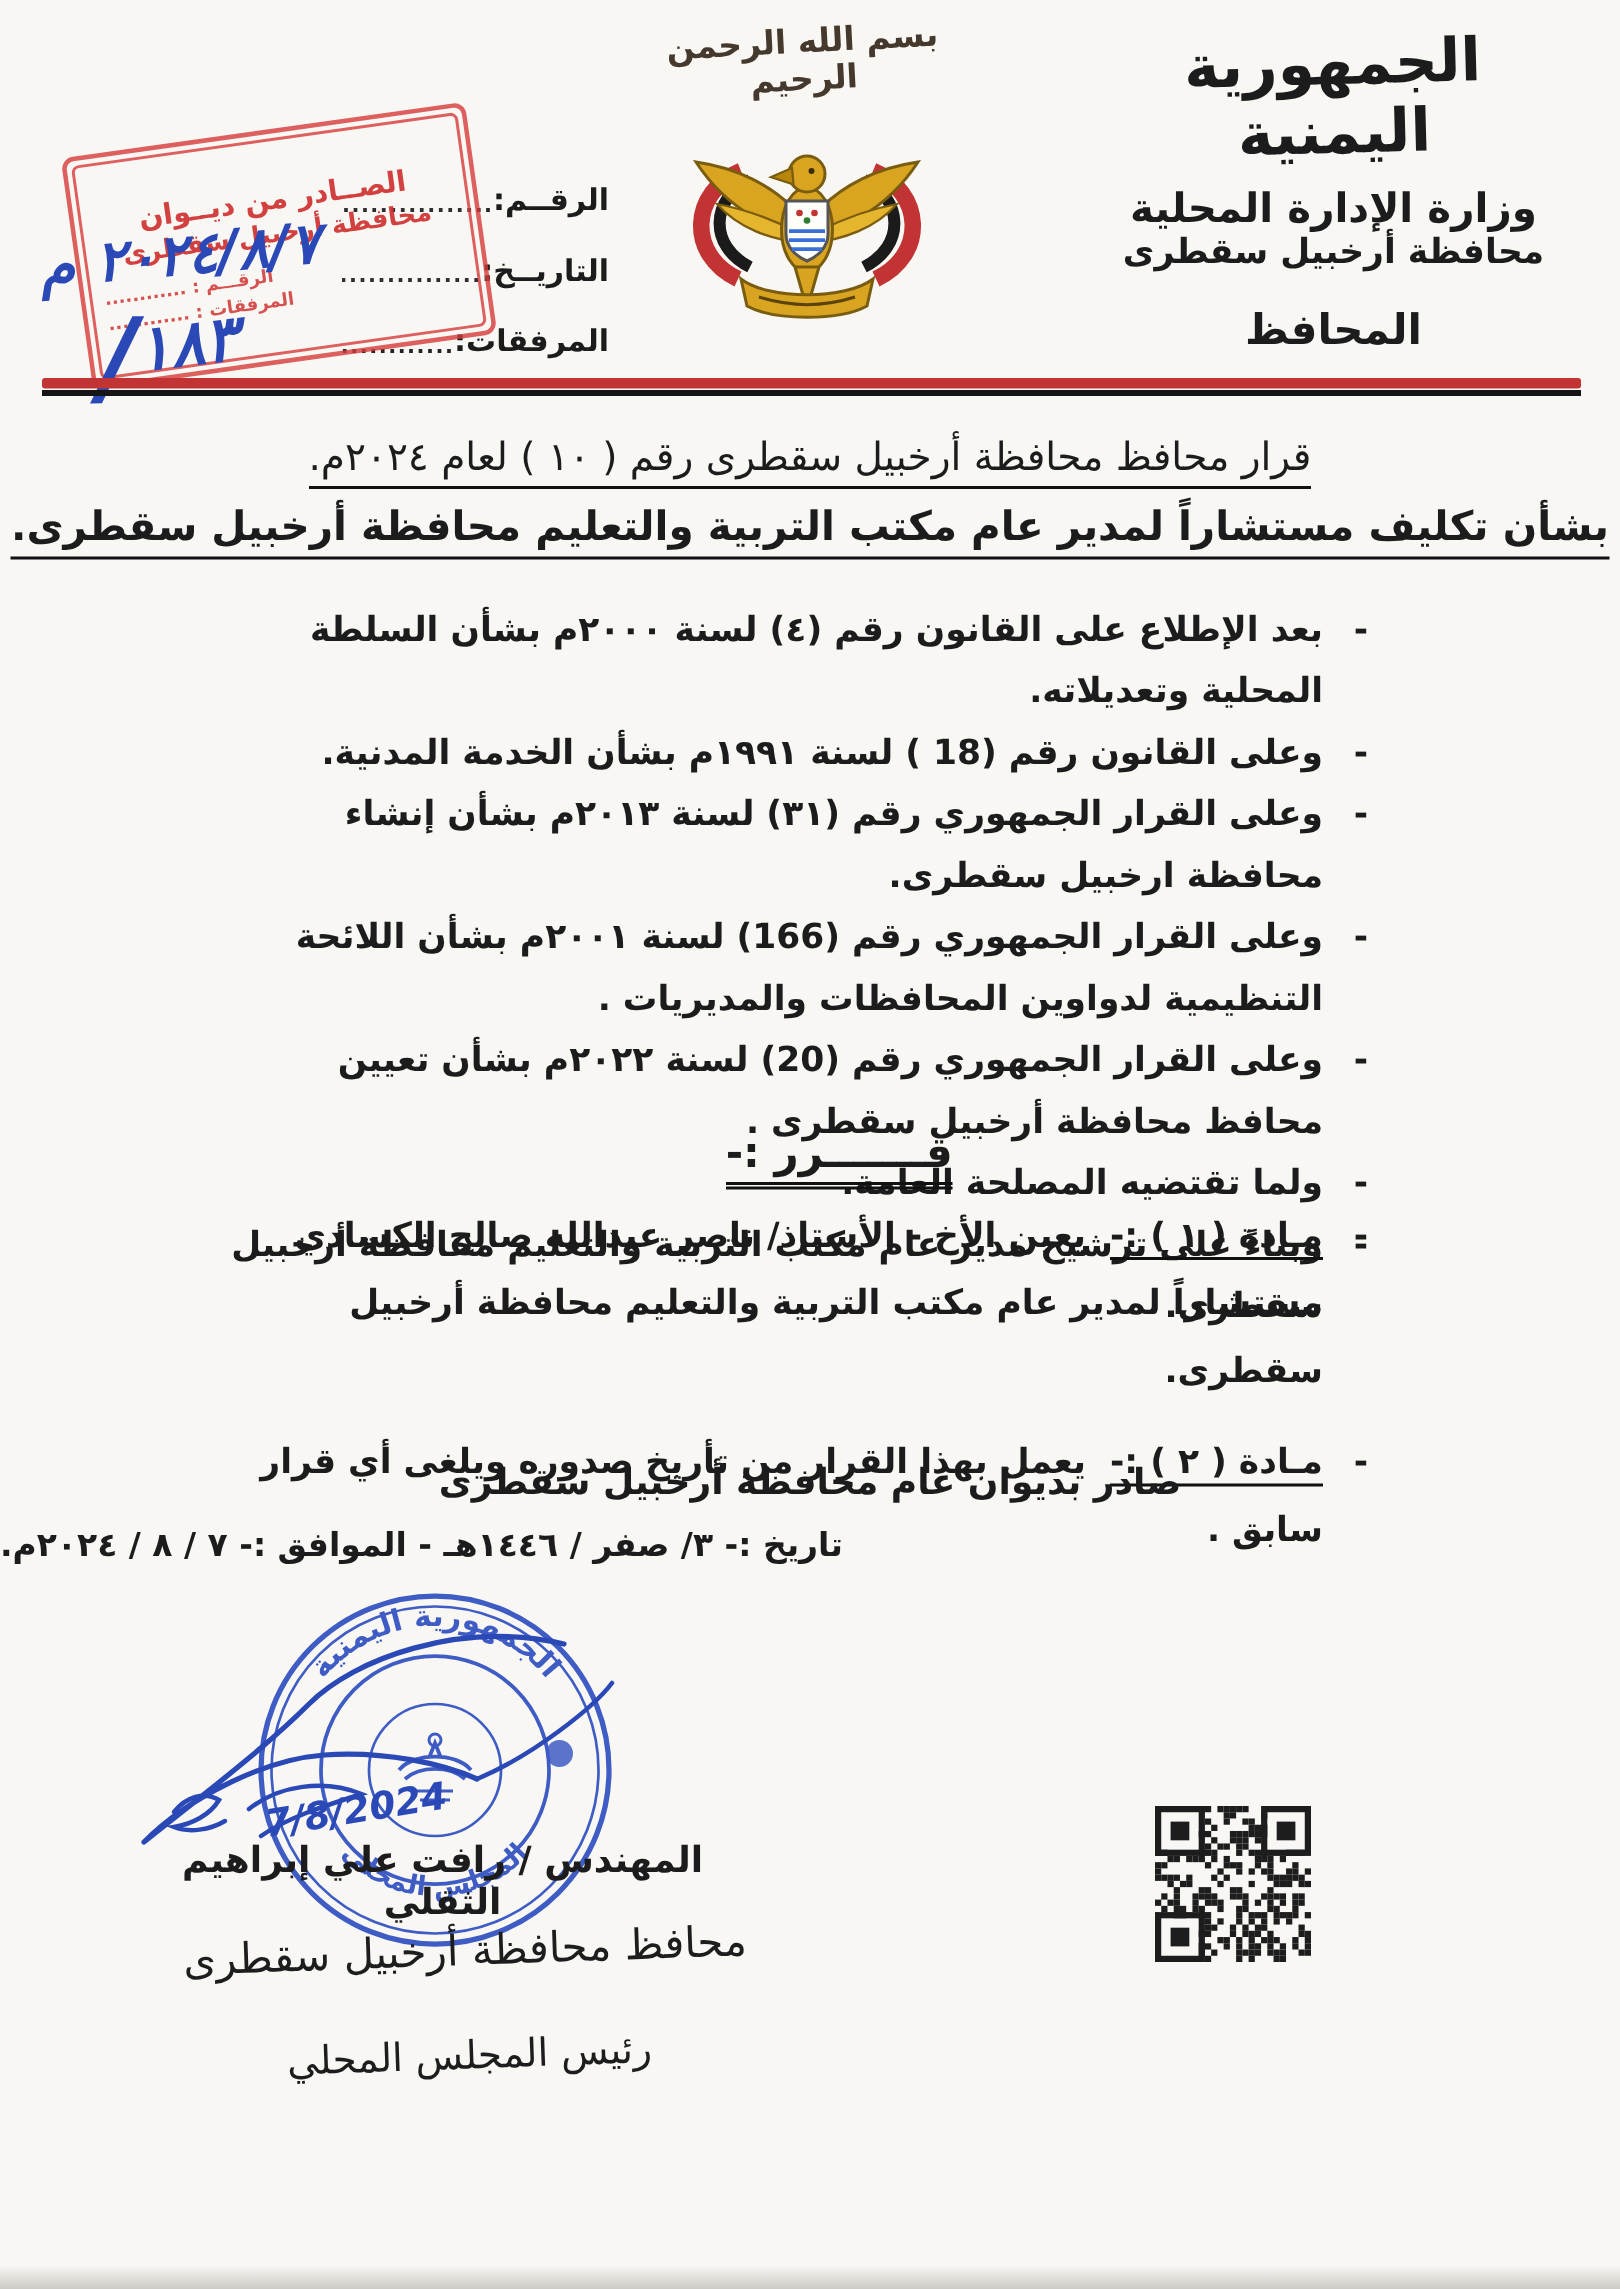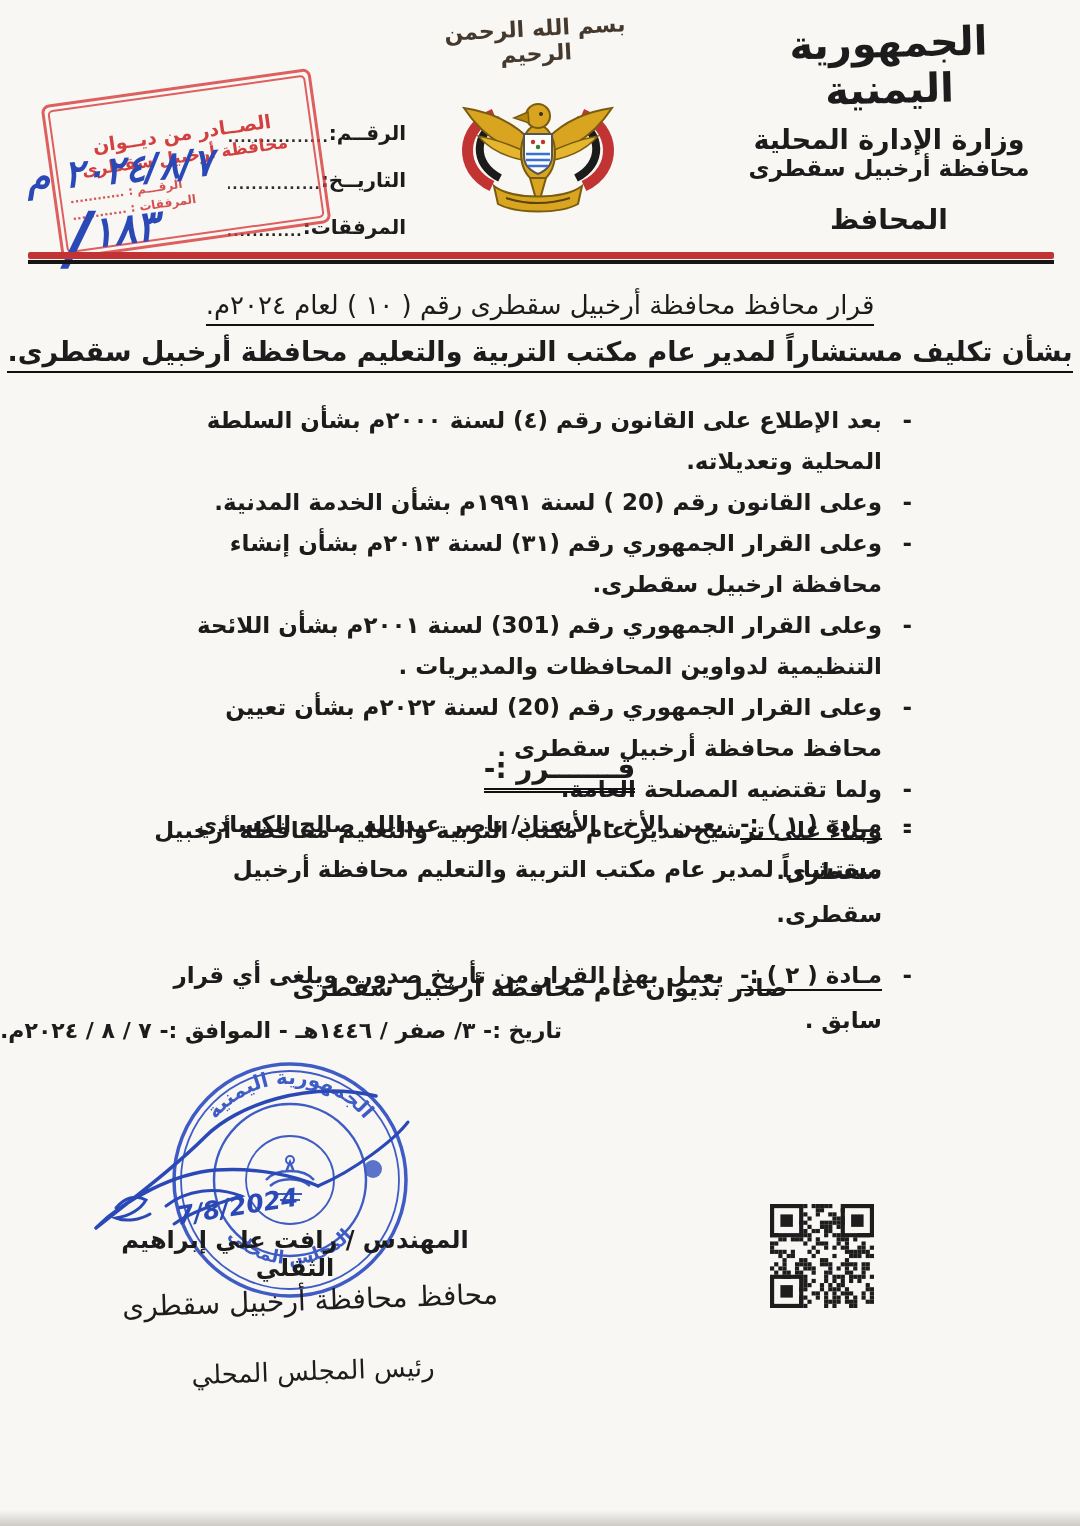--- a/index.html
+++ b/index.html
@@ -166,29 +166,29 @@
     <span class="uline">بشأن تكليف مستشاراً لمدير عام مكتب التربية والتعليم محافظة أرخبيل سقطرى.</span>
   </div>
 
   <div class="preamble">
     <div class="pitem">
       <span class="dash">-</span>
       <span>بعد الإطلاع على القانون  رقم (٤)  لسنة ٢٠٠٠م بشأن السلطة المحلية  وتعديلاته.</span>
     </div>
     <div class="pitem">
       <span class="dash">-</span>
-      <span>وعلى القانون رقم (20 ) لسنة ١٩٩١م  بشأن الخدمة المدنية.</span>
+      <span>وعلى القانون رقم (18 ) لسنة ١٩٩١م  بشأن الخدمة المدنية.</span>
     </div>
     <div class="pitem">
       <span class="dash">-</span>
       <span>وعلى القرار الجمهوري رقم (٣١) لسنة ٢٠١٣م بشأن إنشاء محافظة ارخبيل سقطرى.</span>
     </div>
     <div class="pitem">
       <span class="dash">-</span>
-      <span>وعلى القرار الجمهوري رقم (301) لسنة ٢٠٠١م  بشأن اللائحة التنظيمية لدواوين المحافظات والمديريات .</span>
+      <span>وعلى القرار الجمهوري رقم (166) لسنة ٢٠٠١م  بشأن اللائحة التنظيمية لدواوين المحافظات والمديريات .</span>
     </div>
     <div class="pitem">
       <span class="dash">-</span>
       <span>وعلى القرار الجمهوري رقم (20) لسنة ٢٠٢٢م  بشأن تعيين محافظ محافظة أرخبيل سقطرى .</span>
     </div>
     <div class="pitem">
       <span class="dash">-</span>
       <span>ولما تقتضيه المصلحة العامة.</span>
     </div>
     <div class="pitem">

